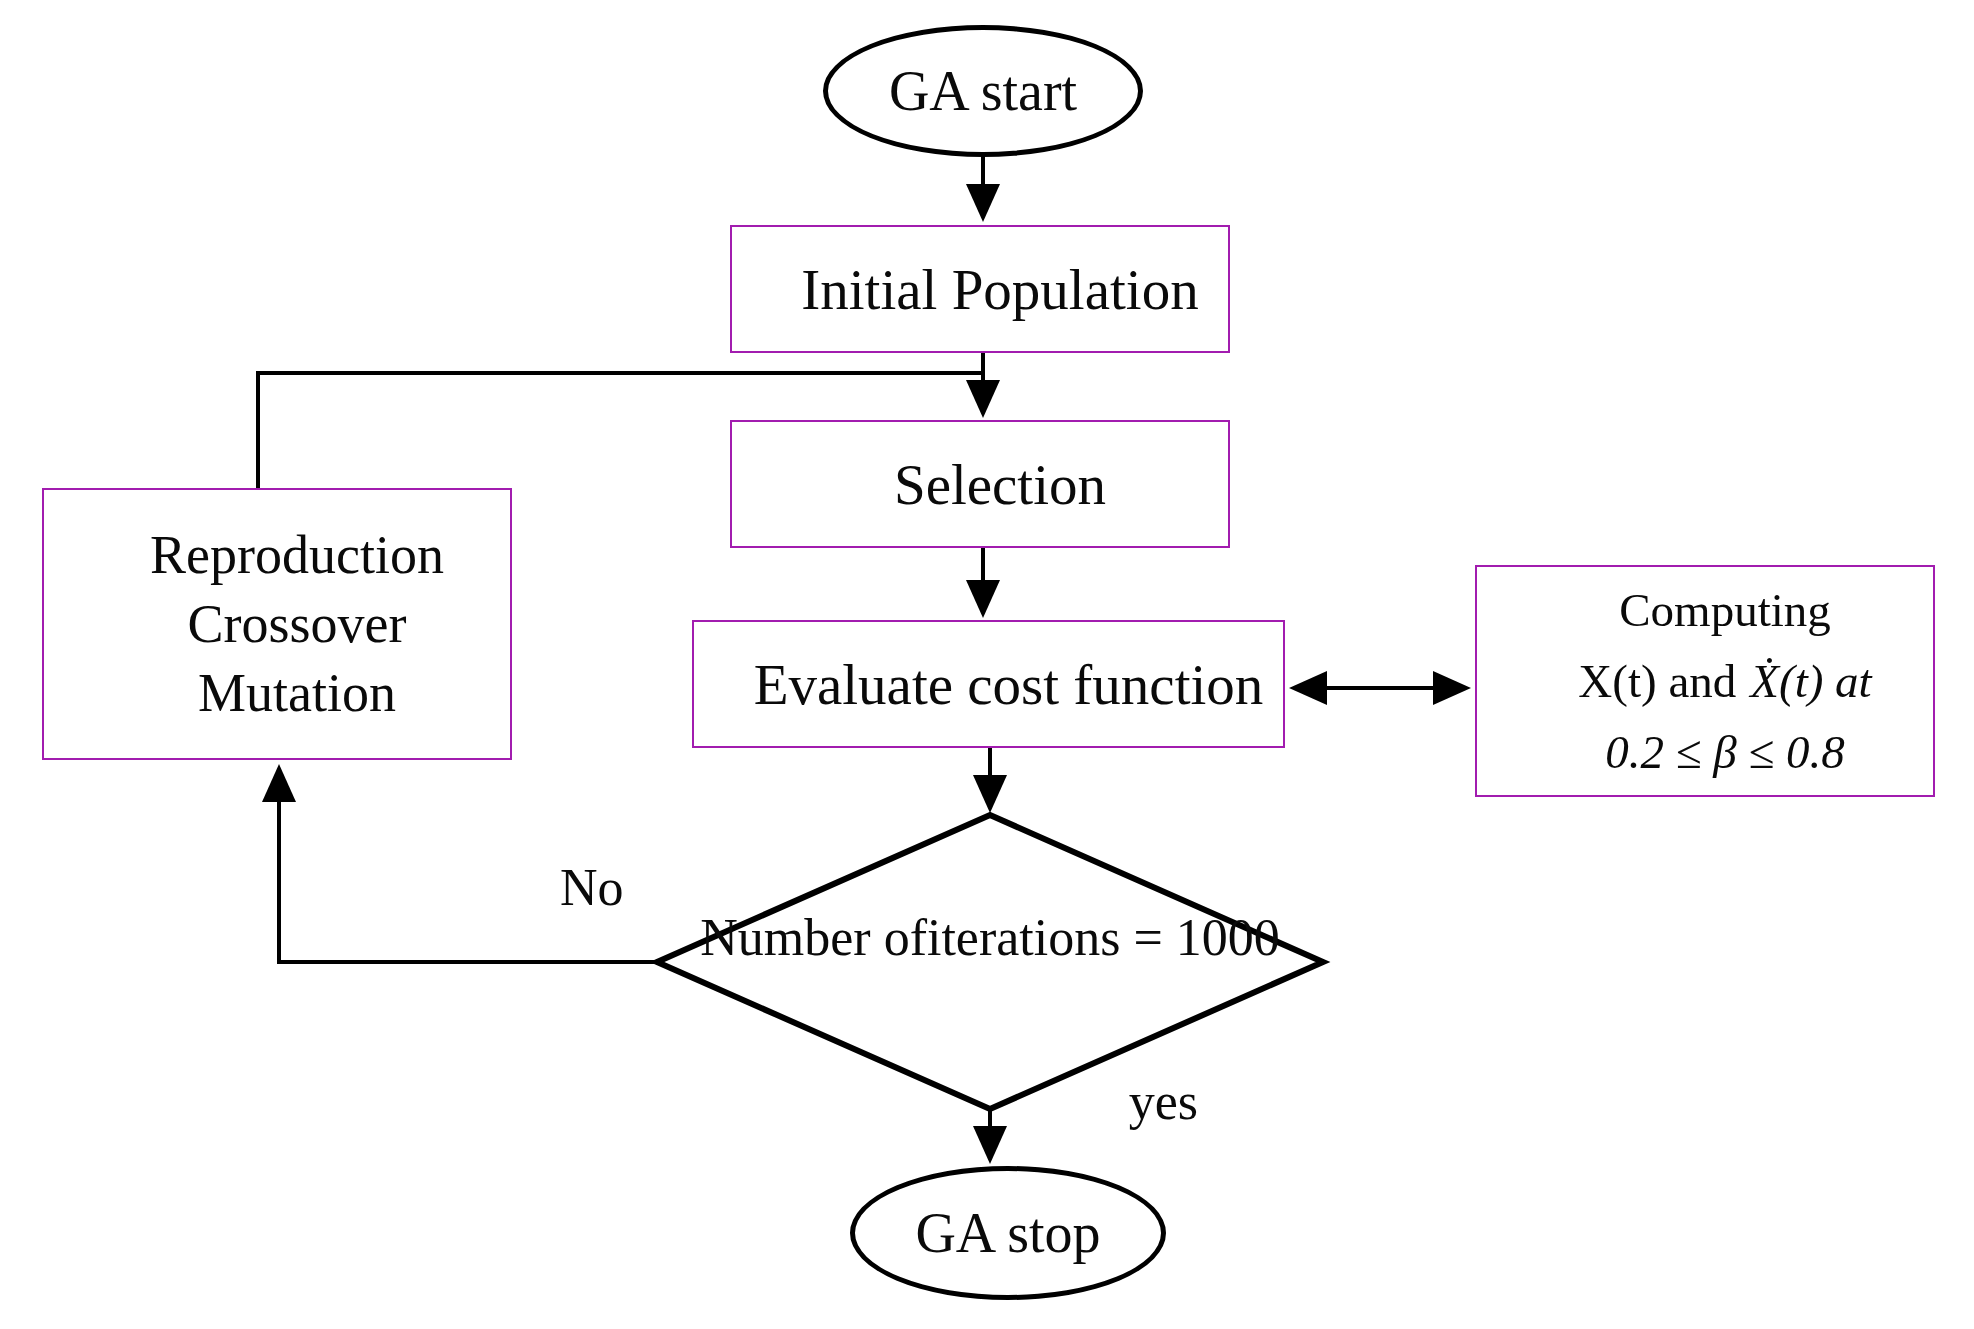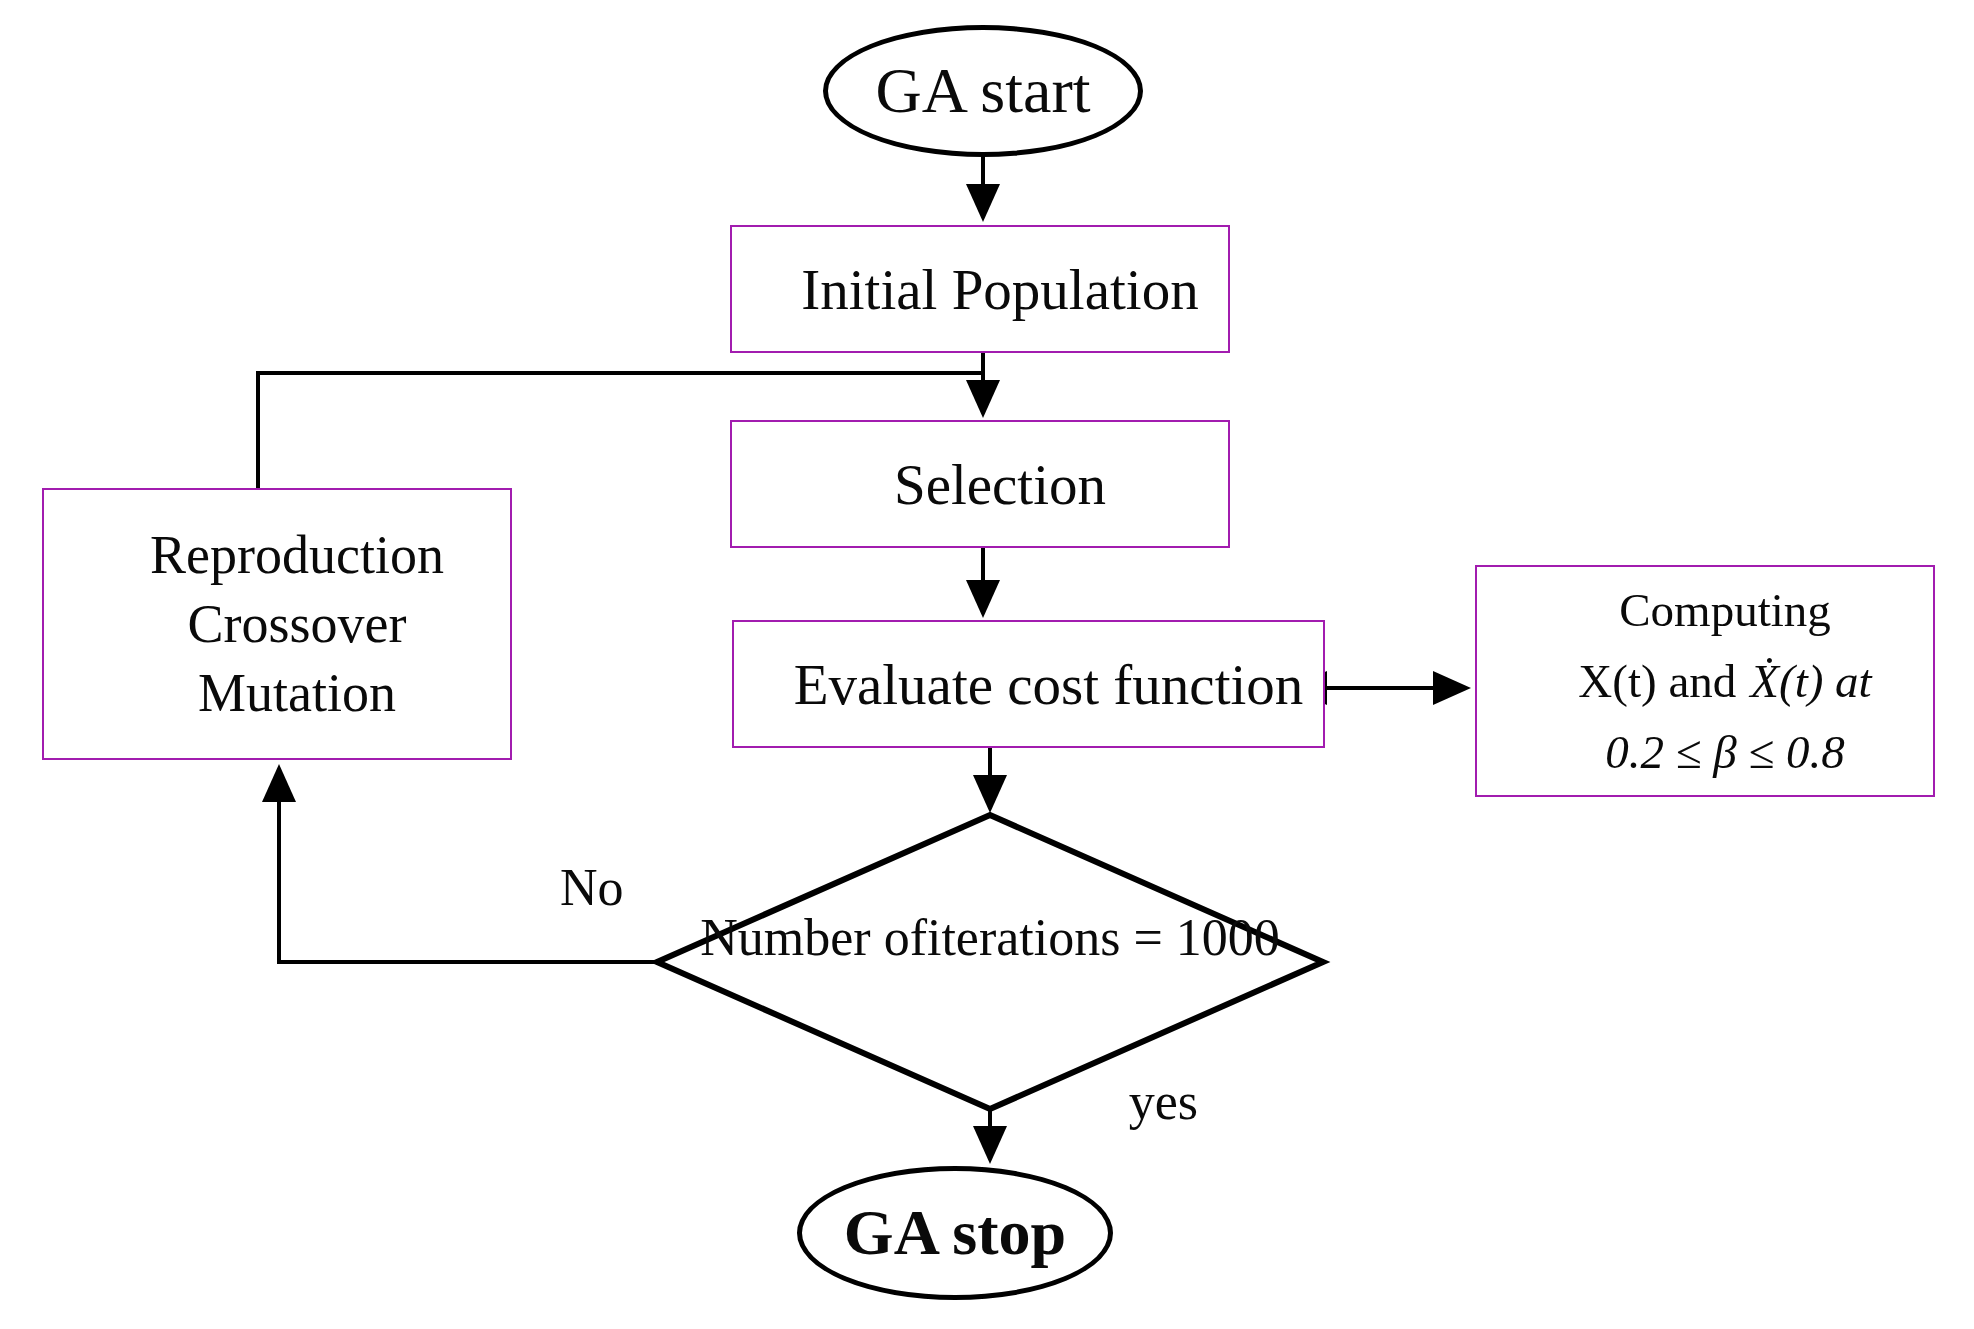--- a/index.html
+++ b/index.html
@@ -14,21 +14,21 @@
   .connectors{position:absolute;left:0;top:0;z-index:1;}
   .node{
     position:absolute;z-index:2;
     display:flex;align-items:center;justify-content:center;
     text-align:center;background:#ffffff;box-sizing:border-box;
   }
   .rect{border:2px solid #a21caf;padding-left:40px;}
   .terminator{border:5px solid #000000;border-radius:50%;}
   .lbl{white-space:nowrap;}
   .big{font-size:57px;}
-  .term-lbl{font-size:64px;}
+  .term-lbl{font-size:56px;}
   .multi{display:flex;flex-direction:column;justify-content:center;}
   .repro-line{font-size:54px;line-height:69px;white-space:nowrap;}
   .comp-line{font-size:47px;line-height:71px;white-space:nowrap;}
   .ital{font-style:italic;}
   .ital.pad{margin-left:14px;margin-top:38px;}
   .diamond-label{
     position:absolute;z-index:2;left:740px;top:868px;width:500px;height:140px;
     display:flex;flex-direction:row;align-items:center;justify-content:center;
   }
   .dia-line{font-size:52px;line-height:70px;white-space:nowrap;text-align:center;}
@@ -75,21 +75,21 @@
   </div>
 
   <div class="node rect" style="left:730px;top:225px;width:500px;height:128px;">
     <span class="lbl big">Initial Population</span>
   </div>
 
   <div class="node rect" style="left:730px;top:420px;width:500px;height:128px;">
     <span class="lbl big">Selection</span>
   </div>
 
-  <div class="node rect" style="left:732px;top:620px;width:593px;height:128px;">
+  <div class="node rect" style="left:692px;top:620px;width:593px;height:128px;">
     <span class="lbl big">Evaluate cost function</span>
   </div>
 
   <div class="node rect multi" style="left:1475px;top:565px;width:460px;height:232px;">
     <span class="comp-line">Computing</span>
     <span class="comp-line"><span>X(t) and</span><span class="ital pad">Ẋ(t) at</span></span>
     <span class="comp-line ital">0.2 ≤ β ≤ 0.8</span>
   </div>
 
   <div class="node rect multi" style="left:42px;top:488px;width:470px;height:272px;">
@@ -99,17 +99,17 @@
   </div>
 
   <div class="diamond-label">
     <span class="dia-line">Number of</span>
     <span class="dia-line">iterations = 1000</span>
   </div>
 
   <div class="edge-label no">No</div>
   <div class="edge-label yes">yes</div>
 
-  <div class="node terminator" style="left:797px;top:1166px;width:316px;height:134px;font-weight:bold;">
+  <div class="node terminator" style="left:850px;top:1166px;width:316px;height:134px;">
     <span class="lbl term-lbl">GA stop</span>
   </div>
 
 </div>
 
 </body></html>

